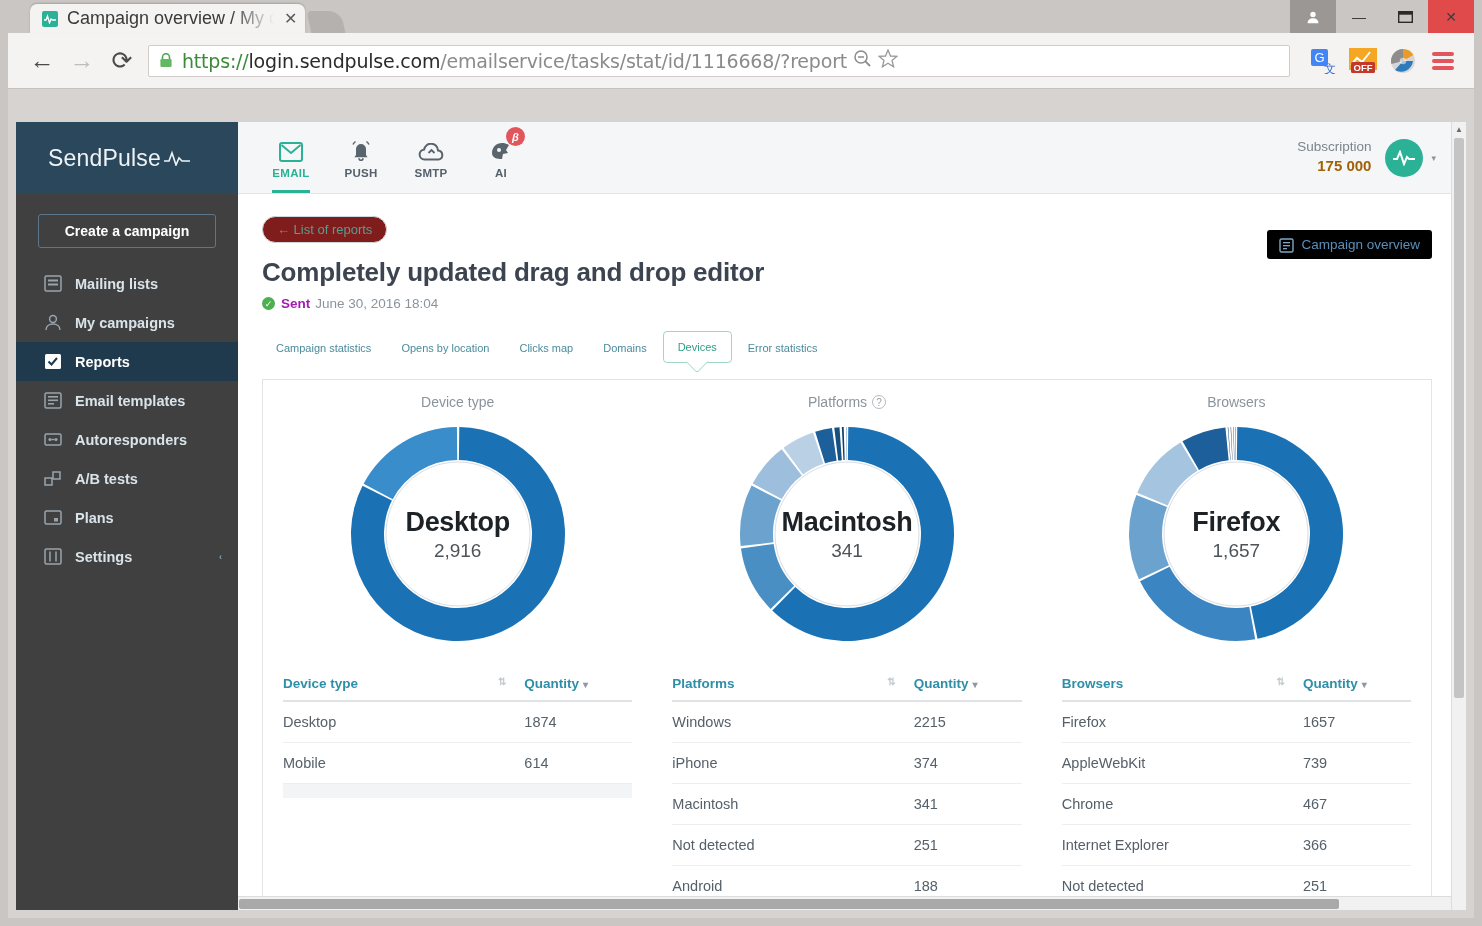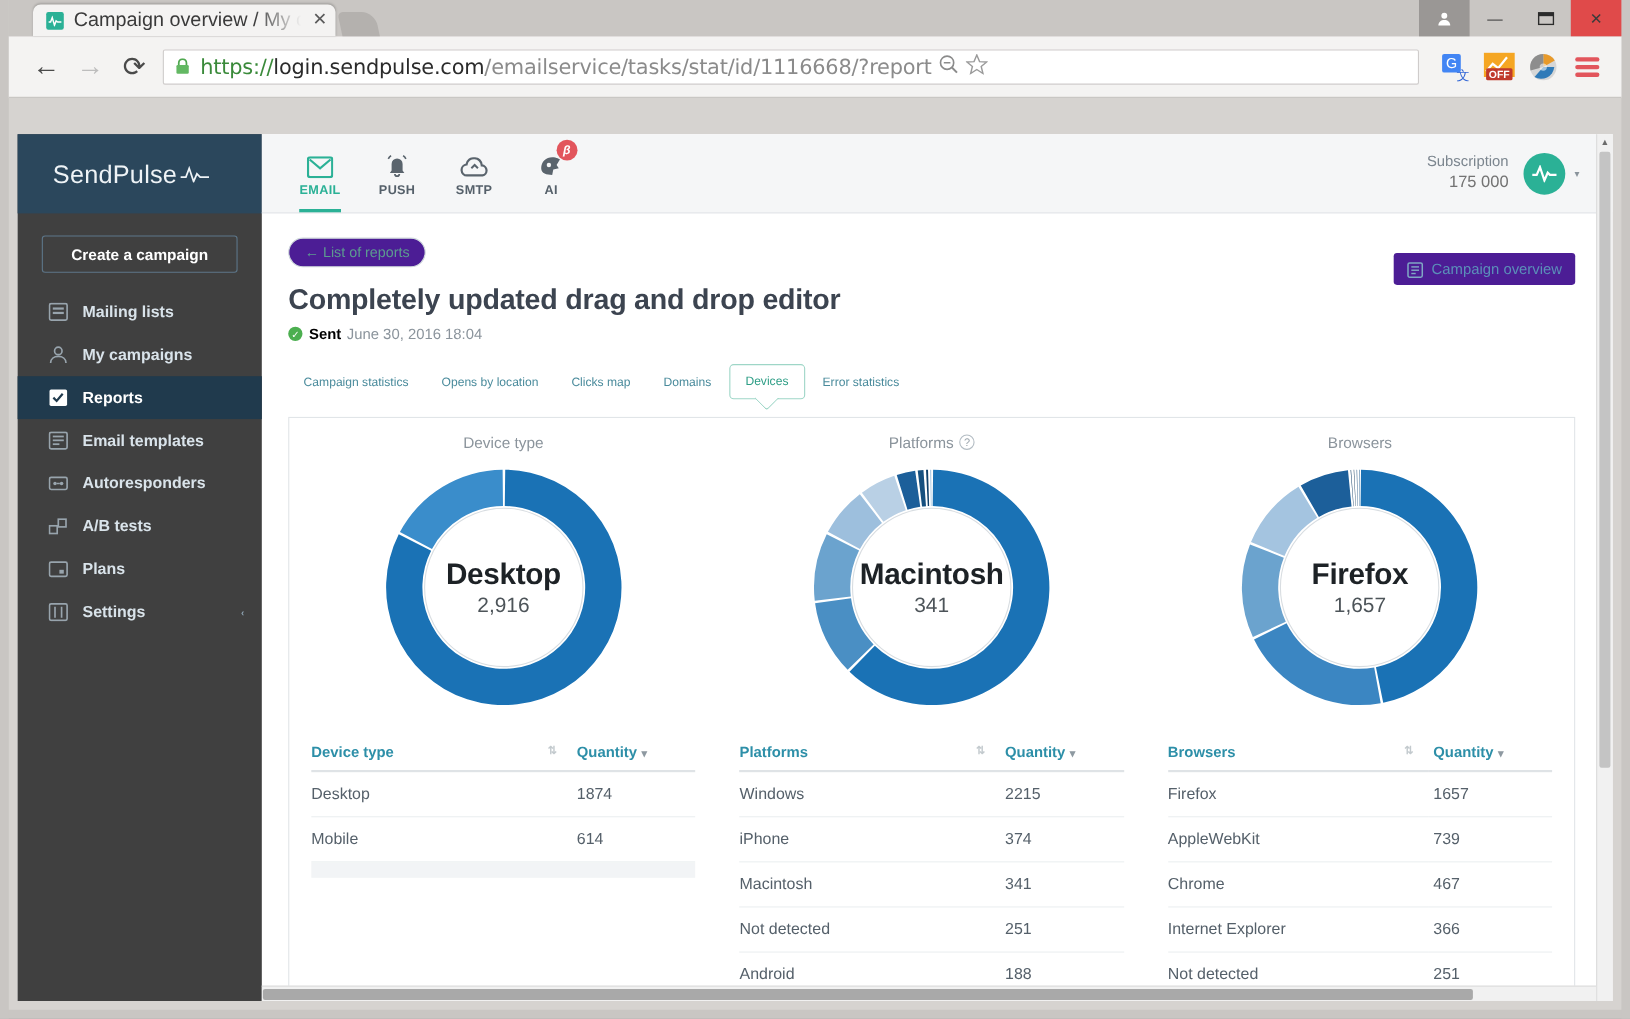--- a/index.html
+++ b/index.html
@@ -114,40 +114,40 @@
   }
   .tn-ico { height: 26px; display: flex; align-items: flex-end; margin-bottom: 5px; position: relative;}
   .beta-badge {
     position: absolute; top: -9px; right: -12px; width: 19px; height: 19px; border-radius: 50%;
     background: #e2555c; color: #fff; font-size: 11px; display: flex; align-items: center; justify-content: center;
     font-style: italic; font-weight: bold;
   }
   .subs { margin-left: auto; display: flex; align-items: center; padding-right: 30px; }
   .subs-text { text-align: right; line-height: 1.35; margin-right: 14px; }
   .subs-label { font-size: 13.5px; color: #7b858e; }
-  .subs-val { font-size: 15px; color: #737373; font-weight: normal; }
+  .subs-val { font-size: 15px; color: #a16207; font-weight: bold; }
   .avatar { width: 38px; height: 38px; border-radius: 50%; background: #2bb196; display:flex;align-items:center;justify-content:center; cursor:pointer;}
   .avatar-caret { margin-left: 8px; font-size: 9px; color: #8a949c; cursor:pointer;}
 
   .content { flex: 1; overflow: hidden; position: relative; padding: 22px 34px 0 24px; }
 
   .pill {
     display: inline-flex; align-items: center; height: 27px; padding: 0 14px;
     border: 1px solid #cfd8dc; border-radius: 14px; color: #5c9b90; font-size: 13px; cursor: pointer;
-    background: #4c1d95;
+    background: #7f1d1d;
   }
   .page-title { font-size: 26px; font-weight: bold; color: #3c4450; margin: 14px 0 8px; letter-spacing: -.2px; }
   .sentline { font-size: 13.5px; color: #8b949c; display: flex; align-items: center; }
   .sent-dot { width: 13px; height: 13px; border-radius: 50%; background: #4caf50; margin-right: 6px; position: relative; flex:0 0 auto;}
   .sent-dot:after { content:'✓'; position:absolute; inset:0; color:#fff; font-size:9px; display:flex;align-items:center;justify-content:center;}
-  .sentline b { color: #000000; margin-right: 5px; }
+  .sentline b { color: #a21caf; margin-right: 5px; }
 
   .overview-btn {
     position: absolute; right: 34px; top: 36px;
-    background: #4c1d95; border-radius: 3px; height: 29px; display: flex; align-items: center;
+    background: #000000; border-radius: 3px; height: 29px; display: flex; align-items: center;
     padding: 0 12px; color: #5b8fb9; font-size: 13.5px; cursor: pointer;
   }
 
   .tabs { display: flex; align-items: flex-end; margin-top: 20px; gap: 2px; position: relative; }
   .tab-link {
     padding: 9px 14px; font-size: 11px; color: #4a8b9c; cursor: pointer; white-space: nowrap;
   }
   .tab-link.active {
     color: #2e9e86; border: 1px solid #9ed6c7; border-radius: 4px; background: #fff; position: relative; font-weight:normal;
   }

